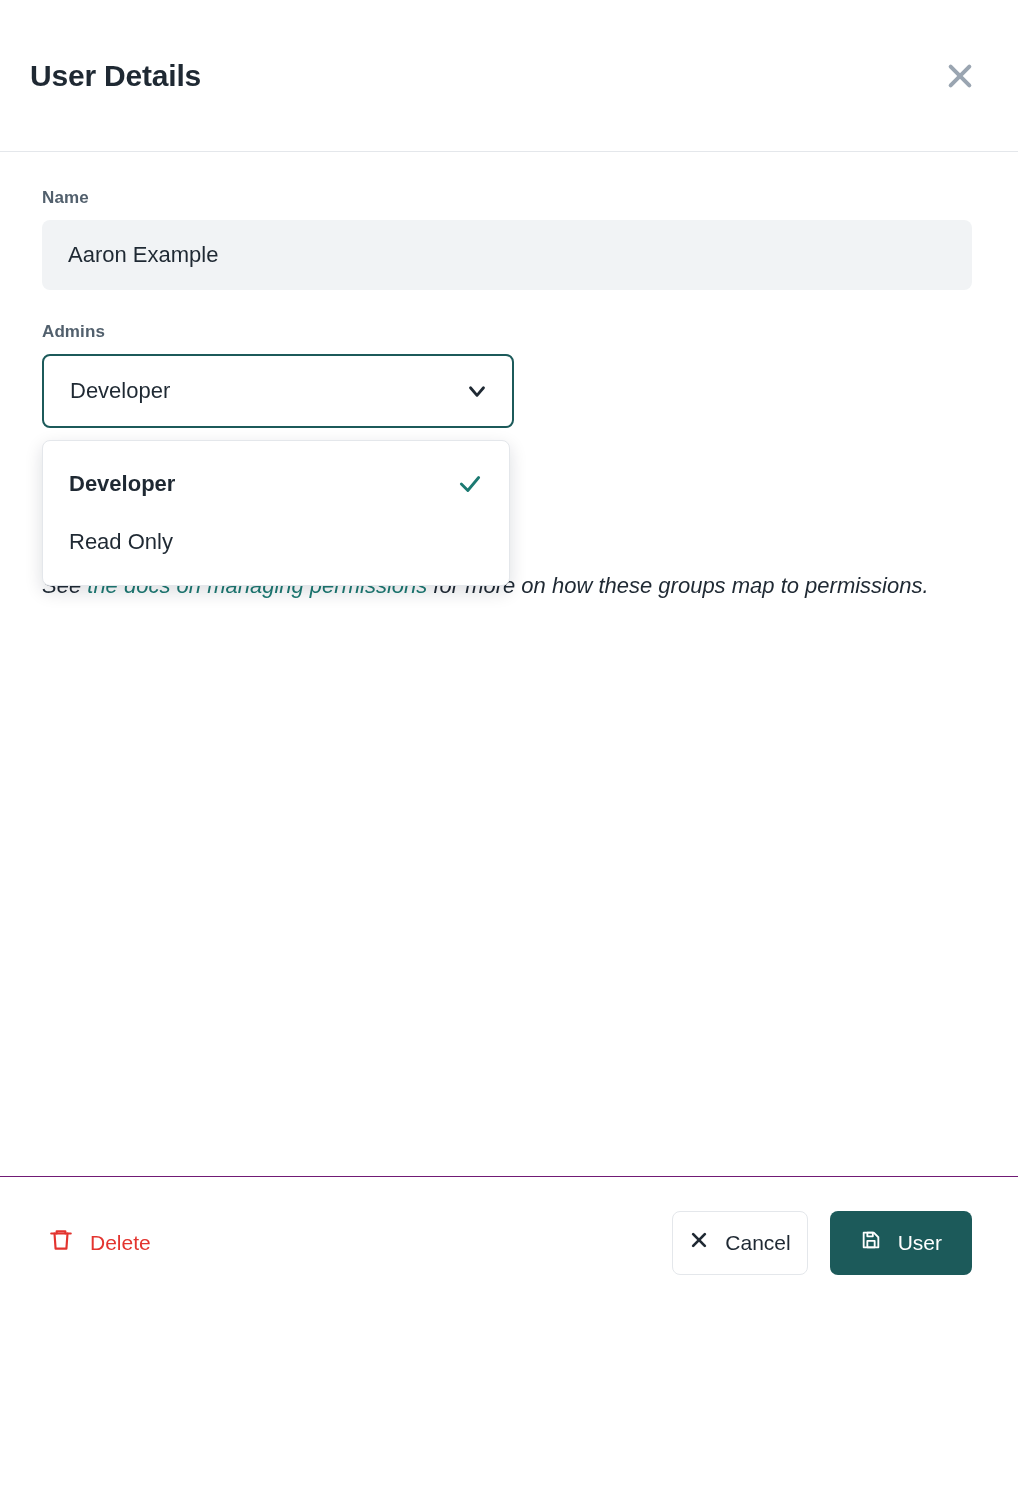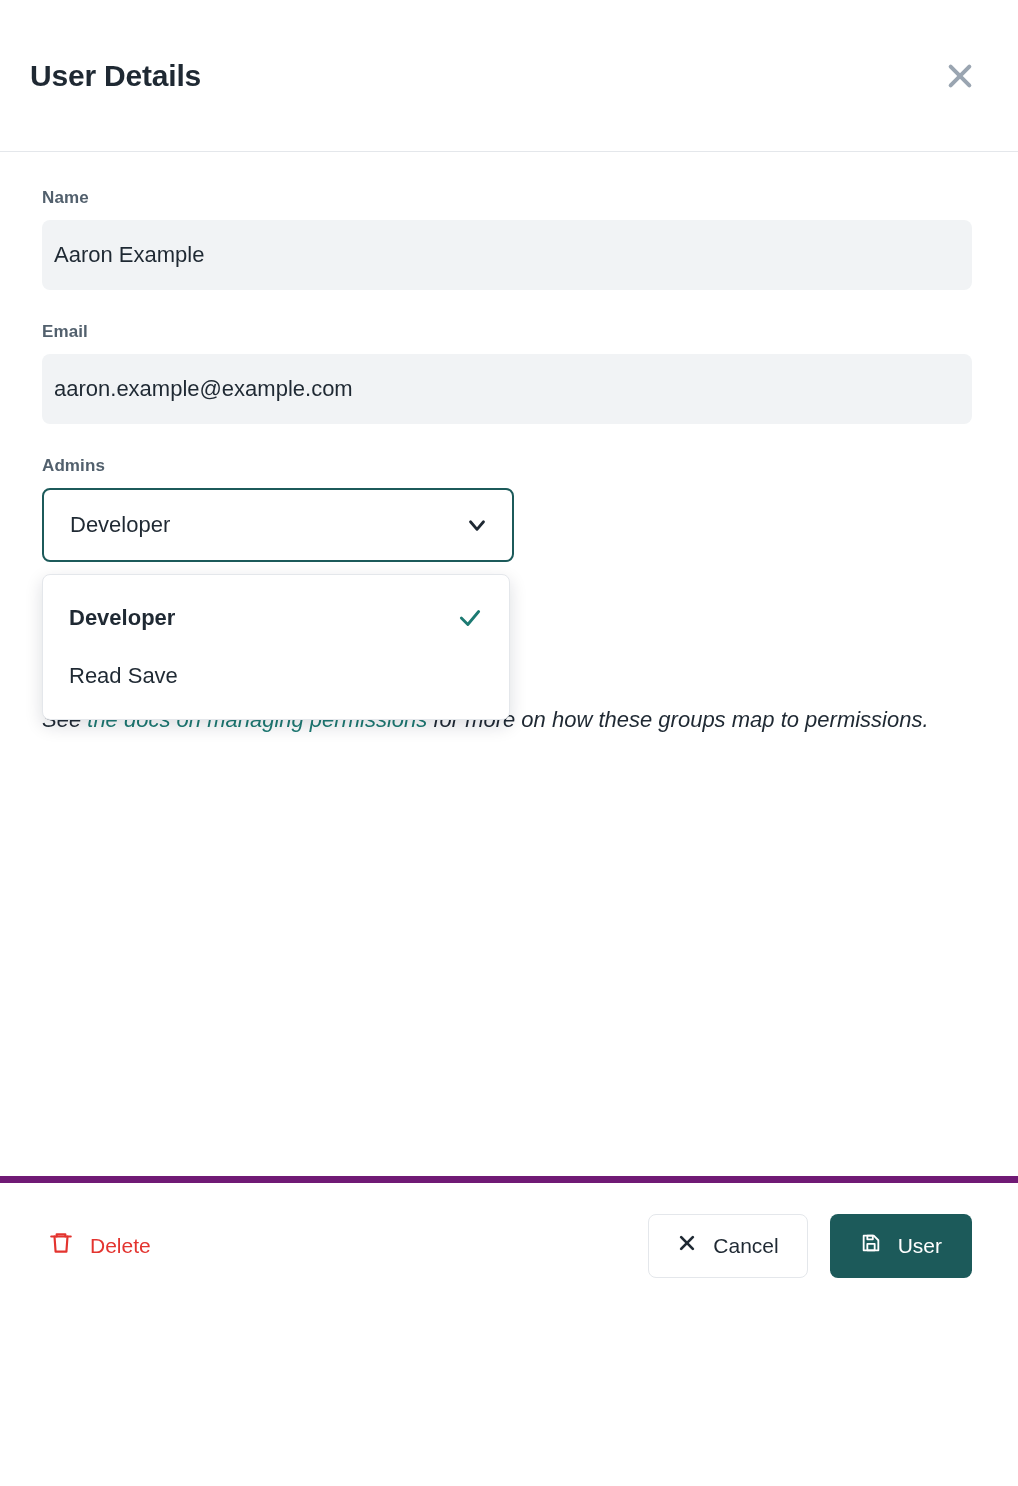--- a/index.html
+++ b/index.html
@@ -66,21 +66,21 @@
     letter-spacing: 0.1px;
   }
   .text-input {
     width: 100%;
     height: 70px;
     background: #f1f3f5;
     border: none;
     border-radius: 8px;
     font-size: 22px;
     color: #1f2933;
-    padding: 0 12px;
+    padding: 0 26px;
     box-sizing: border-box;
     font-family: "Liberation Sans", sans-serif;
     outline: none;
   }
   .field-group { margin-bottom: 32px; }
 
   
   .select-wrap {
     position: relative;
     width: 472px;
@@ -166,21 +166,21 @@
   }
   .hint a {
     color: #1c7a72;
     text-decoration: none;
   }
 
   
   .dialog-footer {
     height: 132px;
     min-height: 132px;
-    border-top: 7px solid #701a75;
+    border-top: 1px solid #701a75;
     display: flex;
     align-items: center;
     padding: 0 46px 0 42px;
     box-sizing: border-box;
   }
   .delete-btn {
     display: flex;
     align-items: center;
     gap: 16px;
     color: #e3342f;
@@ -190,21 +190,21 @@
     border: none;
     font-family: "Liberation Sans", sans-serif;
     padding: 10px 6px;
   }
   .footer-spacer { flex: 1; }
   .cancel-btn {
     display: flex;
     align-items: center;
     gap: 16px;
     height: 64px;
-    padding: 0 28px;
+    padding: 0 16px;
     border: 1px solid #e4e7eb;
     border-radius: 8px;
     background: #ffffff;
     font-size: 21px;
     color: #1f2933;
     cursor: pointer;
     font-family: "Liberation Sans", sans-serif;
     margin-right: 22px;
   }
   .save-btn {
@@ -237,24 +237,20 @@
     </div>
   </div>
 
   <div class="dialog-body">
 
     <div class="field-group">
       <div class="field-label">Name</div>
       <input class="text-input" type="text" value="Aaron Example" style="">
     </div>
 
-    <div class="field-group">
-      <div class="field-label">Email</div>
-      <input class="text-input" type="text" value="aaron.example@example.com" style="">
-    </div>
 
     <div class="field-group">
       <div class="field-label">Admins</div>
       <div class="select-wrap">
         <div class="select-box">
           <span class="select-value">Developer</span>
           <span class="chevron">
             <svg width="26" height="26" viewBox="0 0 24 24" fill="none" stroke="currentColor" stroke-width="2.6" stroke-linecap="round" stroke-linejoin="round">
               <polyline points="6 9 12 16 18 9"></polyline>
             </svg>
@@ -264,21 +260,21 @@
         <div class="dropdown">
           <div class="dropdown-item selected">
             <span>Developer</span>
             <span class="check">
               <svg width="26" height="26" viewBox="0 0 24 24" fill="none" stroke="currentColor" stroke-width="2.6" stroke-linecap="round" stroke-linejoin="round">
                 <polyline points="4 12 10 18 20 6"></polyline>
               </svg>
             </span>
           </div>
           <div class="dropdown-item">
-            <span>Read Save</span>
+            <span>Read Only</span>
           </div>
         </div>
       </div>
     </div>
 
     <div class="groups">
       <div class="group-row">
         <span class="checkbox"></span>
         <span class="group-label">Admins</span>
       </div>

